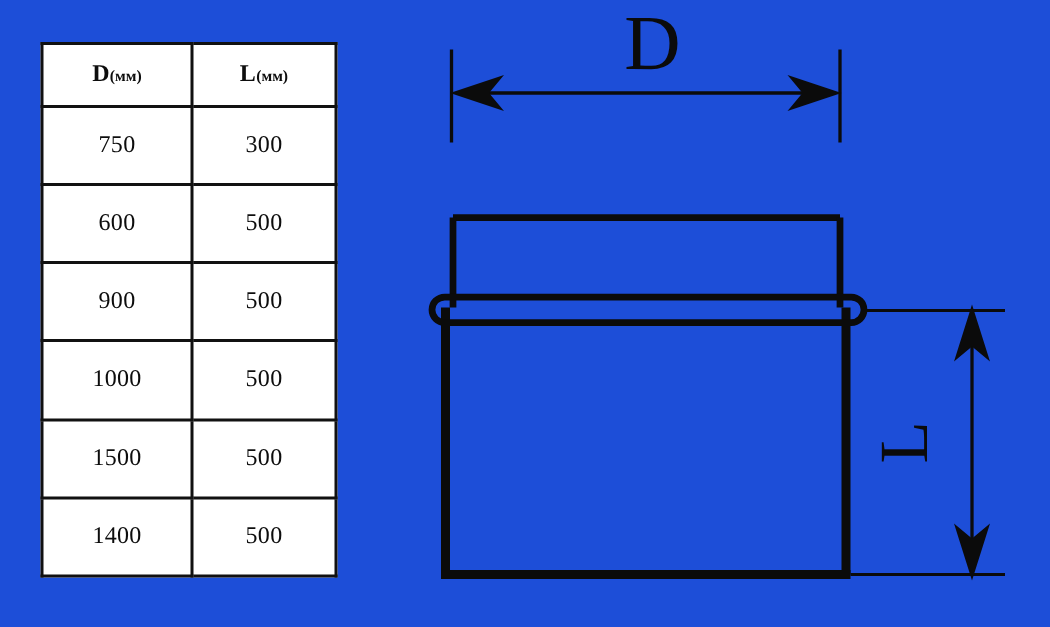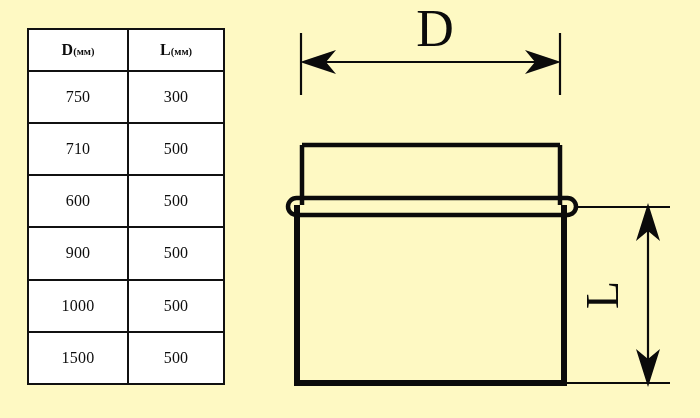--- a/index.html
+++ b/index.html
@@ -4,21 +4,21 @@
 <style>
   html, body {
     margin: 0;
     padding: 0;
     background: #ffffff;
   }
   #page {
     position: relative;
     width: 700px;
     height: 418px;
-    background: #fef9c3;
+    background: #1d4ed8;
     overflow: hidden;
     font-family: "Liberation Serif", serif;
   }
 
   
   #spec-table {
     position: absolute;
     left: 27px;
     top: 28px;
     width: 196px;
@@ -93,37 +93,37 @@
         <th><span>D</span><span class="unit">(мм)</span></th>
         <th><span>L</span><span class="unit">(мм)</span></th>
       </tr>
     </thead>
     <tbody>
       <tr>
         <td>750</td>
         <td>300</td>
       </tr>
       <tr>
-        <td>710</td>
-        <td>500</td>
-      </tr>
-      <tr>
         <td>600</td>
         <td>500</td>
       </tr>
       <tr>
         <td>900</td>
         <td>500</td>
       </tr>
       <tr>
         <td>1000</td>
         <td>500</td>
       </tr>
       <tr>
         <td>1500</td>
+        <td>500</td>
+      </tr>
+      <tr>
+        <td>1400</td>
         <td>500</td>
       </tr>
     </tbody>
   </table>
 
   <div id="drawing">
     <svg width="450" height="418" viewBox="0 0 450 418">
 
       <line class="ln thin" x1="51" y1="33" x2="51" y2="95"></line>
       <line class="ln thin" x1="310" y1="33" x2="310" y2="95"></line>

